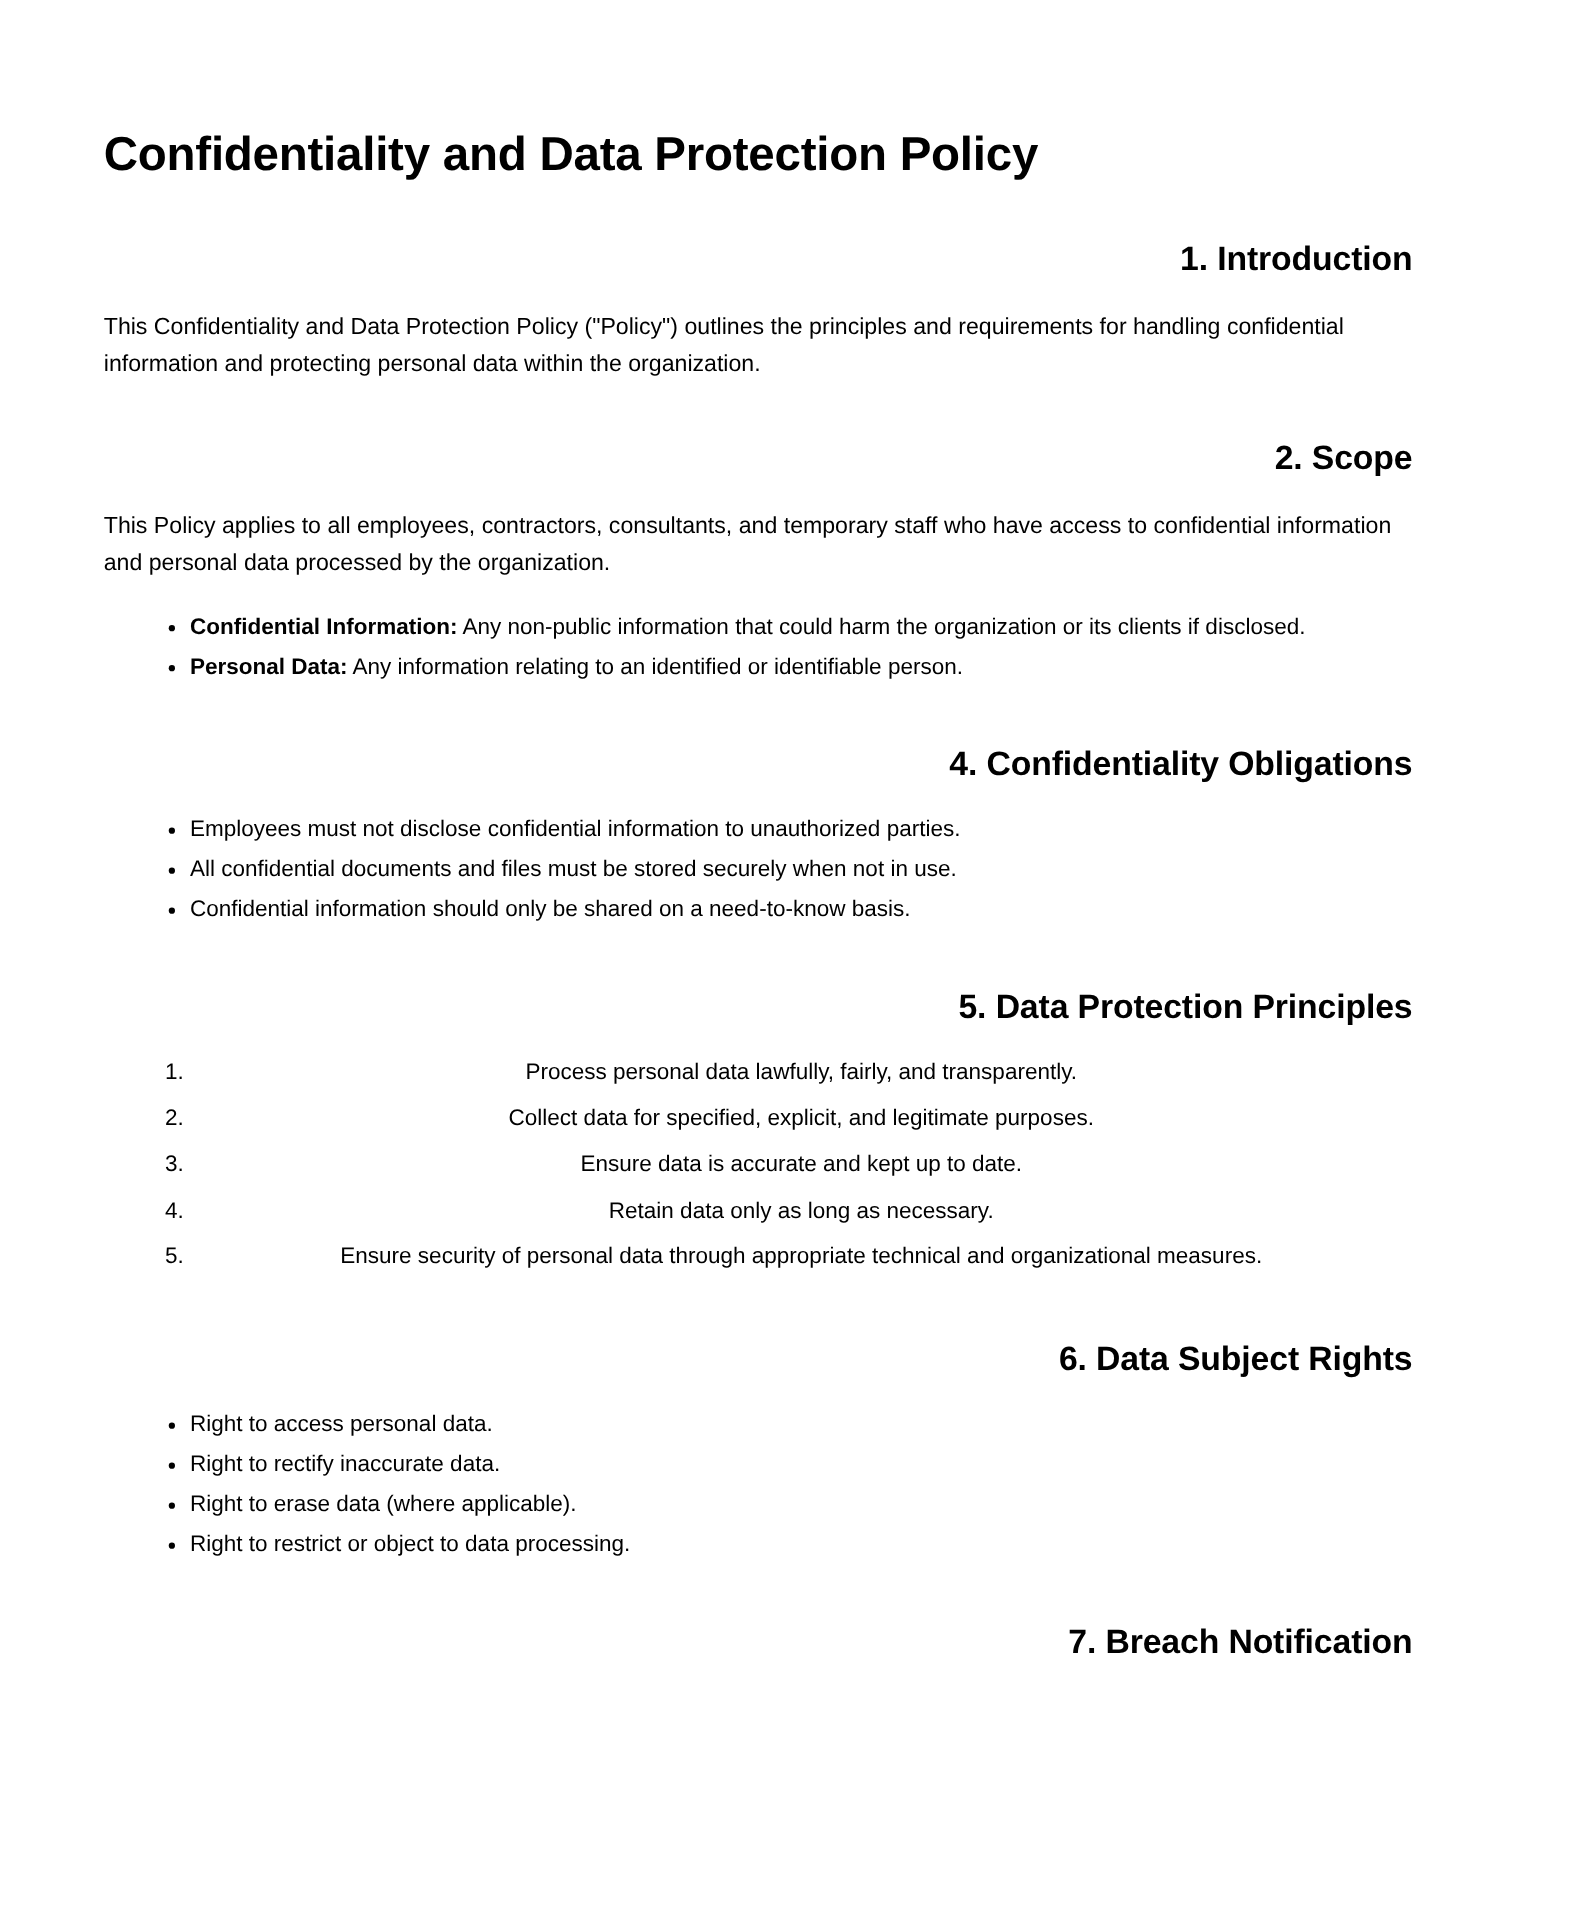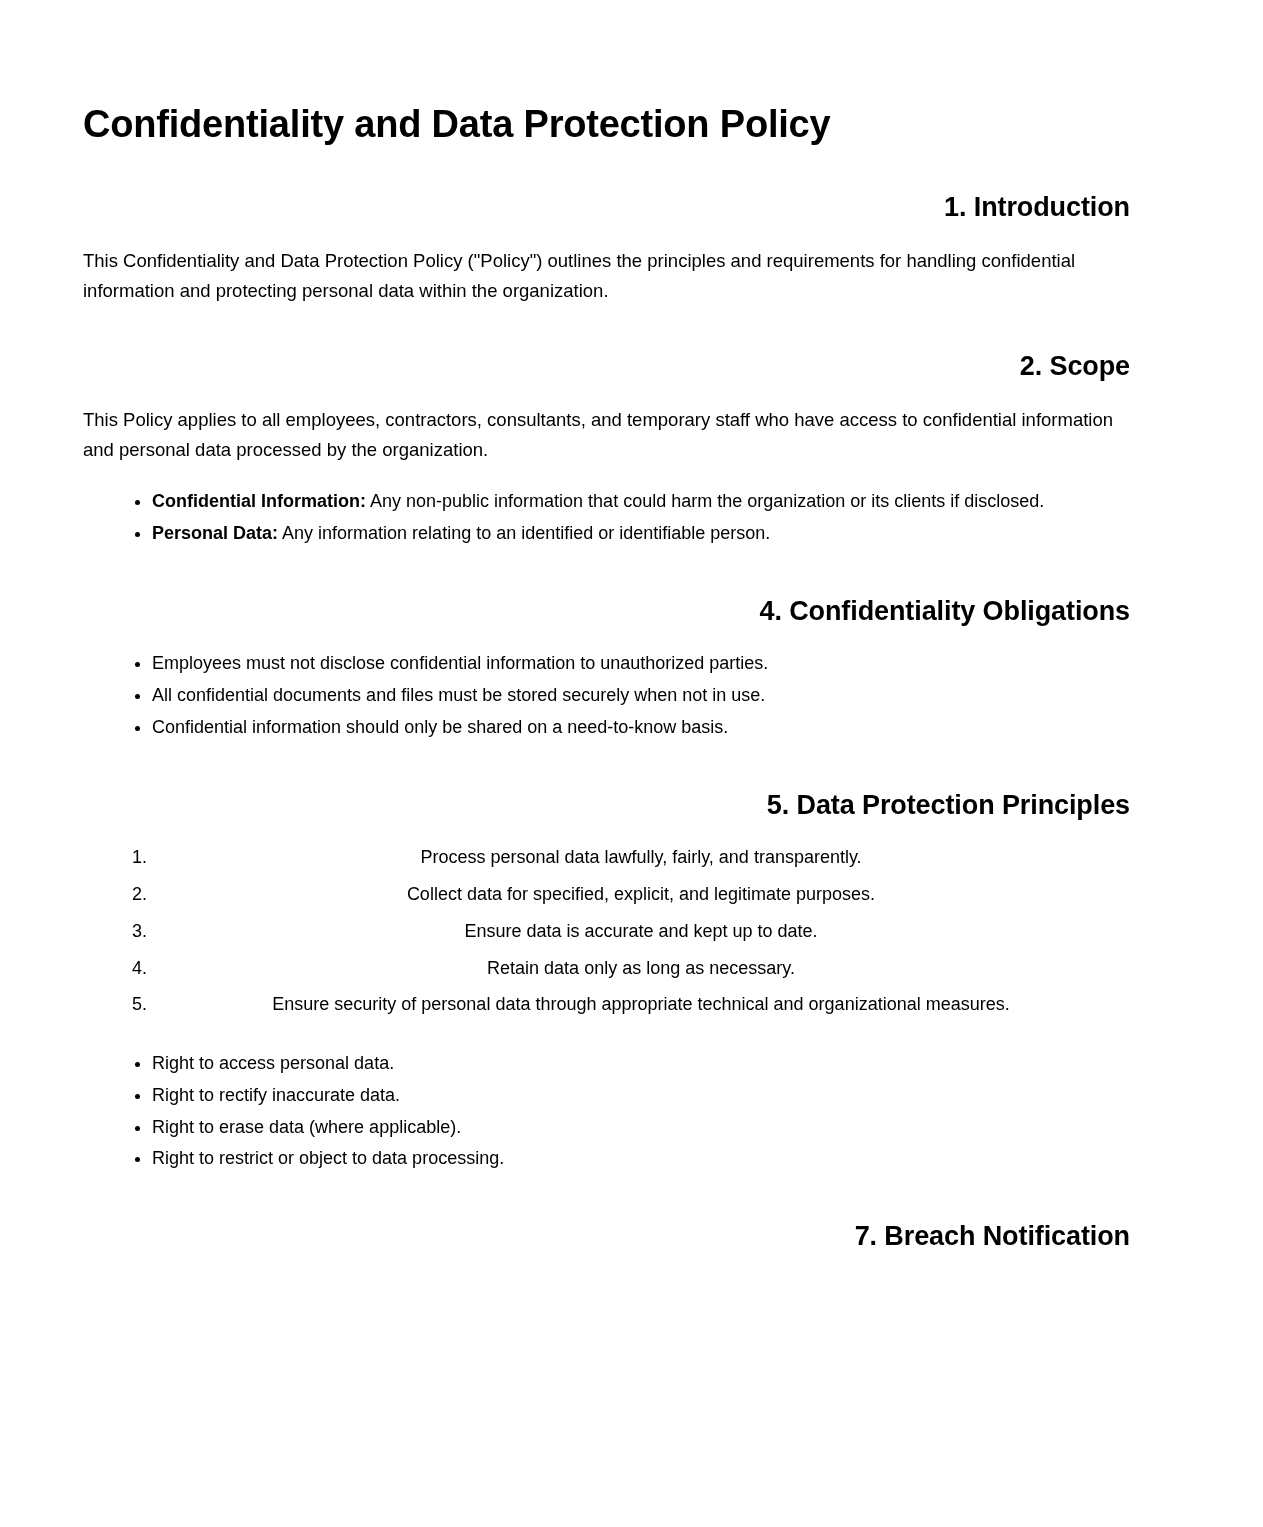--- a/index.html
+++ b/index.html
@@ -136,20 +136,21 @@
 
       <h2 class="section-heading">5. Data Protection Principles</h2>
       <ol class="doc-list">
         <li>Process personal data lawfully, fairly, and transparently.</li>
         <li>Collect data for specified, explicit, and legitimate purposes.</li>
         <li>Ensure data is accurate and kept up to date.</li>
         <li>Retain data only as long as necessary.</li>
         <li>Ensure security of personal data through appropriate technical and organizational measures.</li>
       </ol>
 
+      <h2 class="section-heading">6. Data Subject Rights</h2>
       <ul class="doc-list">
         <li>Right to access personal data.</li>
         <li>Right to rectify inaccurate data.</li>
         <li>Right to erase data (where applicable).</li>
         <li>Right to restrict or object to data processing.</li>
       </ul>
 
       <h2 class="section-heading">7. Breach Notification</h2>
 
     </article>

